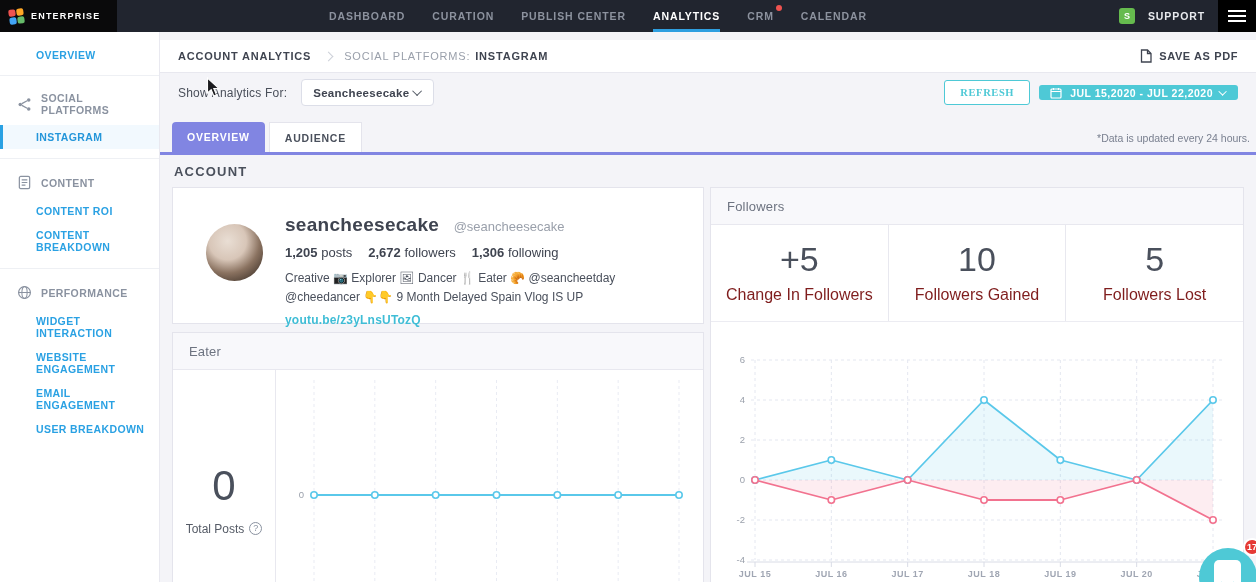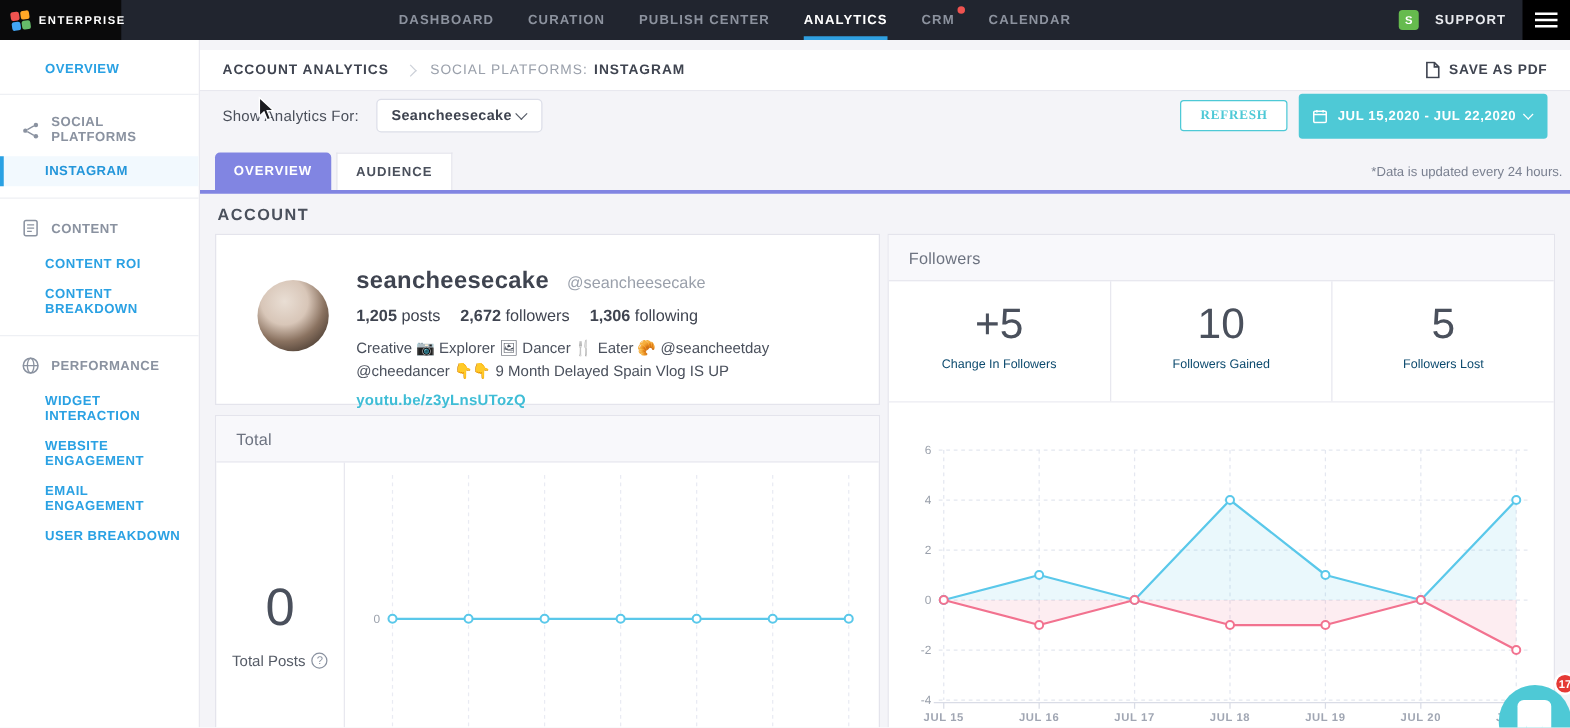--- a/index.html
+++ b/index.html
@@ -2,21 +2,21 @@
 <html><head>
 <meta charset="utf-8">
 <style>
   * { box-sizing: border-box; margin: 0; padding: 0; }
   html,body { width:1256px; height:582px; overflow:hidden; }
   body { font-family:"Liberation Sans", sans-serif; background:#fff; position:relative; }
   a { text-decoration:none; cursor:pointer; }
 
   
   .nav { position:absolute; top:0; left:0; right:0; height:32px; background:#21252f; display:flex; align-items:stretch; z-index:30; }
-  .brand { width:97px; background:#0a0a0b; display:flex; align-items:center; gap:7px; padding-left:9px; flex:none; }
+  .brand { width:117px; background:#0a0a0b; display:flex; align-items:center; gap:7px; padding-left:9px; flex:none; }
   .logo-icon { width:15px; height:15px; display:grid; grid-template-columns:7px 7px; grid-template-rows:7px 7px; gap:1px; transform:rotate(-8deg); }
   .logo-icon span { border-radius:2px; }
   .logo-icon span:nth-child(1){background:#ef5350;} .logo-icon span:nth-child(2){background:#ffa726;}
   .logo-icon span:nth-child(3){background:#42a5f5;} .logo-icon span:nth-child(4){background:#66bb6a;}
   .brand-name { color:#fff; font-size:9px; font-weight:bold; letter-spacing:1.2px; }
   .nav-menu { flex:1; display:flex; justify-content:center; gap:27px; margin-right:40px; }
   .nav-item { display:flex; align-items:center; position:relative; color:#8c929e; font-size:10.5px; font-weight:bold; letter-spacing:.9px; border-bottom:3px solid transparent; padding-top:3px; cursor:pointer; }
   .nav-item.active { color:#fff; border-bottom-color:#2f9fe0; }
   .nav-dot { position:absolute; top:5px; right:-8px; width:6px; height:6px; border-radius:50%; background:#ef5350; }
   .nav-right { display:flex; align-items:center; gap:13px; }
@@ -47,21 +47,21 @@
   .crumb-section { font-size:11px; color:#9aa0ab; letter-spacing:.8px; }
   .crumb-current { font-size:11px; font-weight:bold; color:#3f4450; letter-spacing:.8px; margin-left:5px; }
   .save-pdf { margin-left:auto; display:flex; align-items:center; gap:7px; font-size:11px; font-weight:bold; color:#3f4450; letter-spacing:.6px; cursor:pointer; }
 
   .toolbar { height:39px; display:flex; align-items:center; padding:0 18px; }
   .show-label { font-size:12px; color:#4a4f5a; letter-spacing:.2px; }
   .acct-select { margin-left:14px; width:133px; height:27px; background:#fff; border:1px solid #dcdee8; border-radius:4px; display:flex; align-items:center; padding:0 11px; font-size:11.5px; font-weight:bold; color:#3f4450; letter-spacing:.3px; cursor:pointer; }
   .chev-down { width:7px; height:7px; border-left:1.5px solid #555b66; border-bottom:1.5px solid #555b66; transform:rotate(-45deg) translateY(-2px); margin-left:auto; }
   .toolbar-right { margin-left:auto; display:flex; align-items:center; gap:9px; }
   .refresh-btn { height:25px; padding:0 15px; background:#fff; border:1px solid #4ec9d6; border-radius:3px; color:#4ec9d6; font-size:10.5px; font-weight:bold; letter-spacing:.6px; cursor:pointer; font-family:Liberation Serif, serif; }
-  .date-btn { height:36px; background:#4ec9d6; border:none; border-radius:3px; color:#fff; font-size:10.5px; font-weight:bold; letter-spacing:.5px; display:flex; align-items:center; gap:8px; padding:0 11px; cursor:pointer; font-family:inherit; }
+  .date-btn { height:15px; background:#4ec9d6; border:none; border-radius:3px; color:#fff; font-size:10.5px; font-weight:bold; letter-spacing:.5px; display:flex; align-items:center; gap:8px; padding:0 11px; cursor:pointer; font-family:inherit; }
   .date-btn .chev-w { width:6px; height:6px; border-left:1.5px solid #fff; border-bottom:1.5px solid #fff; transform:rotate(-45deg) translateY(-2px); }
 
   .tabs-row { margin-top:10px; display:flex; align-items:flex-end; border-bottom:3px solid #8185e2; padding-left:12px; height:33px; }
   .tab { height:30px; padding:0 15px; display:flex; align-items:center; font-size:10.5px; font-weight:bold; letter-spacing:.8px; cursor:pointer; }
   .tab.active { background:#8185e2; color:#fff; border-radius:4px 4px 0 0; }
   .tab:not(.active) { background:#fff; color:#4a505c; border:1px solid #e4e4ec; border-bottom:none; margin-left:4px; }
   .data-note { margin-left:auto; font-size:10.5px; color:#7a8090; margin-bottom:8px; padding-right:6px; }
 
   .main { padding:4px 12px 0; height:427px; overflow:hidden; }
   .section-title { font-size:13px; font-weight:bold; color:#4a505c; letter-spacing:1.2px; margin:5px 0 8px 2px; }
@@ -81,21 +81,21 @@
   .acct-bio { margin-top:9px; font-size:12px; color:#4a505c; line-height:1.6; max-width:430px; }
   .acct-link { display:inline-block; margin-top:6px; font-size:12px; color:#3fbdd6; font-weight:bold; letter-spacing:.2px; }
 
   
   .panel-head { height:37px; background:#f8f8fb; border-bottom:1px solid #e8e8ef; display:flex; align-items:center; padding:0 16px; font-size:13px; color:#6d7380; letter-spacing:.2px; }
   .followers-panel { flex:1; height:560px; }
   .fol-stats { display:flex; height:97px; border-bottom:1px solid #ececf2; }
   .fol-cell { flex:1; text-align:center; padding-top:15px; border-right:1px solid #e8e8ef; }
   .fol-cell:last-child { border-right:none; }
   .fol-num { font-size:34px; font-weight:400; color:#4a505c; }
-  .fol-label { font-size:10px; color:#0c4a6e; margin-top:7px; }
+  .fol-label { font-size:16px; color:#7f1d1d; margin-top:7px; }
   .fol-chart { margin-top:18px; }
 
   .post-panel { height:430px; }
   .post-body { display:flex; }
   .post-total { width:103px; flex:none; border-right:1px solid #e8e8ef; height:400px; text-align:center; padding-top:92px; }
   .big-zero { font-size:42px; font-weight:300; color:#4a505c; }
   .total-label { font-size:12px; color:#555b66; margin-top:12px; display:flex; align-items:flex-start; justify-content:center; gap:5px; }
   .help-icon { width:13px; height:13px; border:1px solid #8a92a0; border-radius:50%; color:#8a92a0; font-size:9px; line-height:11px; display:inline-block; text-align:center; }
   .post-chart { flex:1; }
 
@@ -267,21 +267,21 @@
                   <span class="acct-stat"><b>1,205</b> <span>posts</span></span>
                   <span class="acct-stat"><b>2,672</b> <span>followers</span></span>
                   <span class="acct-stat"><b>1,306</b> <span>following</span></span>
                 </div>
               <div class="acct-bio">Creative 📷 Explorer 🖼 Dancer 🍴 Eater 🥐 @seancheetday @cheedancer 👇👇 9 Month Delayed Spain Vlog IS UP</div>
               <a class="acct-link">youtu.be/z3yLnsUTozQ</a>
             </div>
           </div>
 
           <div class="card post-panel">
-            <div class="panel-head">Total</div>
+            <div class="panel-head">Eater</div>
             <div class="post-body">
               <div class="post-total">
                 <div class="big-zero">0</div>
                 <div class="total-label">
                   <span>Total Posts</span>
                   <span class="help-icon">?</span>
                 </div>
               </div>
               <div class="post-chart">
                 <svg id="post-chart" width="429" height="250" viewBox="0 0 429 250">

